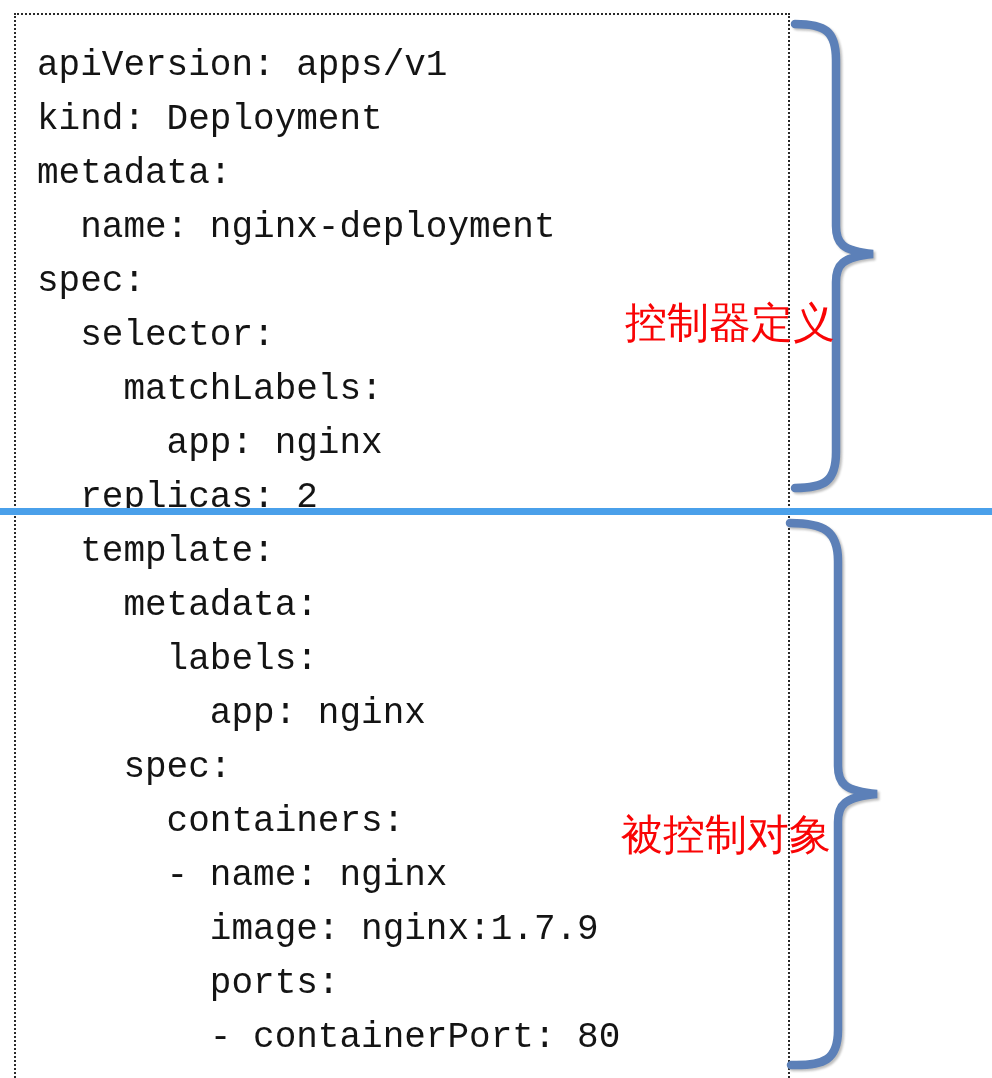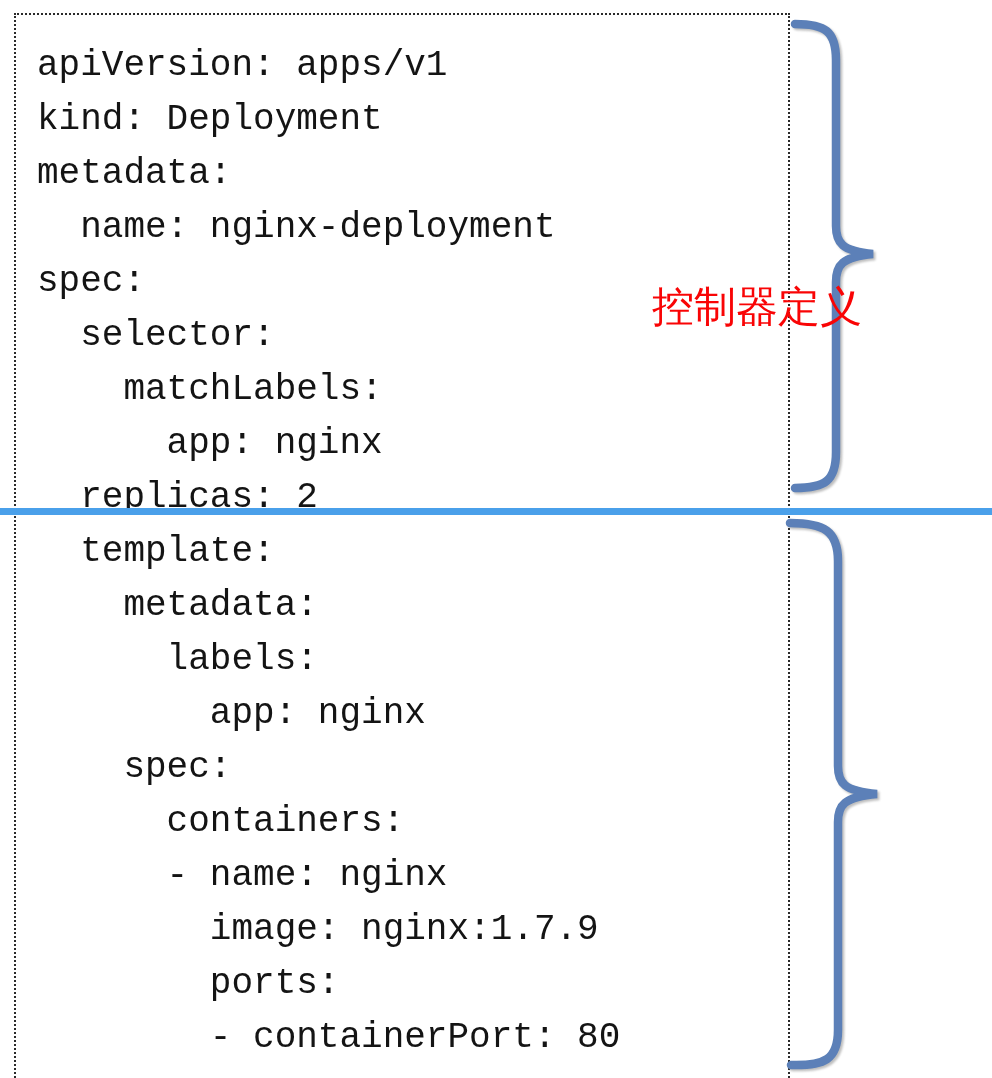--- a/index.html
+++ b/index.html
@@ -67,21 +67,21 @@
   .annotation {
     position: absolute;
     font-size: 42px;
     line-height: 45px;
     letter-spacing: 0px;
     color: var(--label-red);
     font-family: "Liberation Sans", sans-serif;
     white-space: nowrap;
     z-index: 5;
   }
-  .annotation.controller { left: 625px; top: 284px; margin-left: 27px; }
+  .annotation.controller { left: 625px; top: 300px; }
   .annotation.controlled { left: 621px; top: 812px; }
 </style>
 </head>
 <body>
 
 <div class="canvas">
 
   <div class="yaml-box">
     <pre class="code">apiVersion: apps/v1
 kind: Deployment
@@ -120,14 +120,15 @@
              C 824 523 838 531 838 561
              L 838 766
              C 838 783 844 791 877 794
              C 844 797 838 805 838 822
              L 838 1030
              C 838 1060 824 1066 791 1065" stroke="#5c80b8"></path>
   </svg>
 
   <div class="annotation controller">控制器定义</div>
 
+  <div class="annotation controlled">被控制对象</div>
 
 </div>
 
 </body></html>

